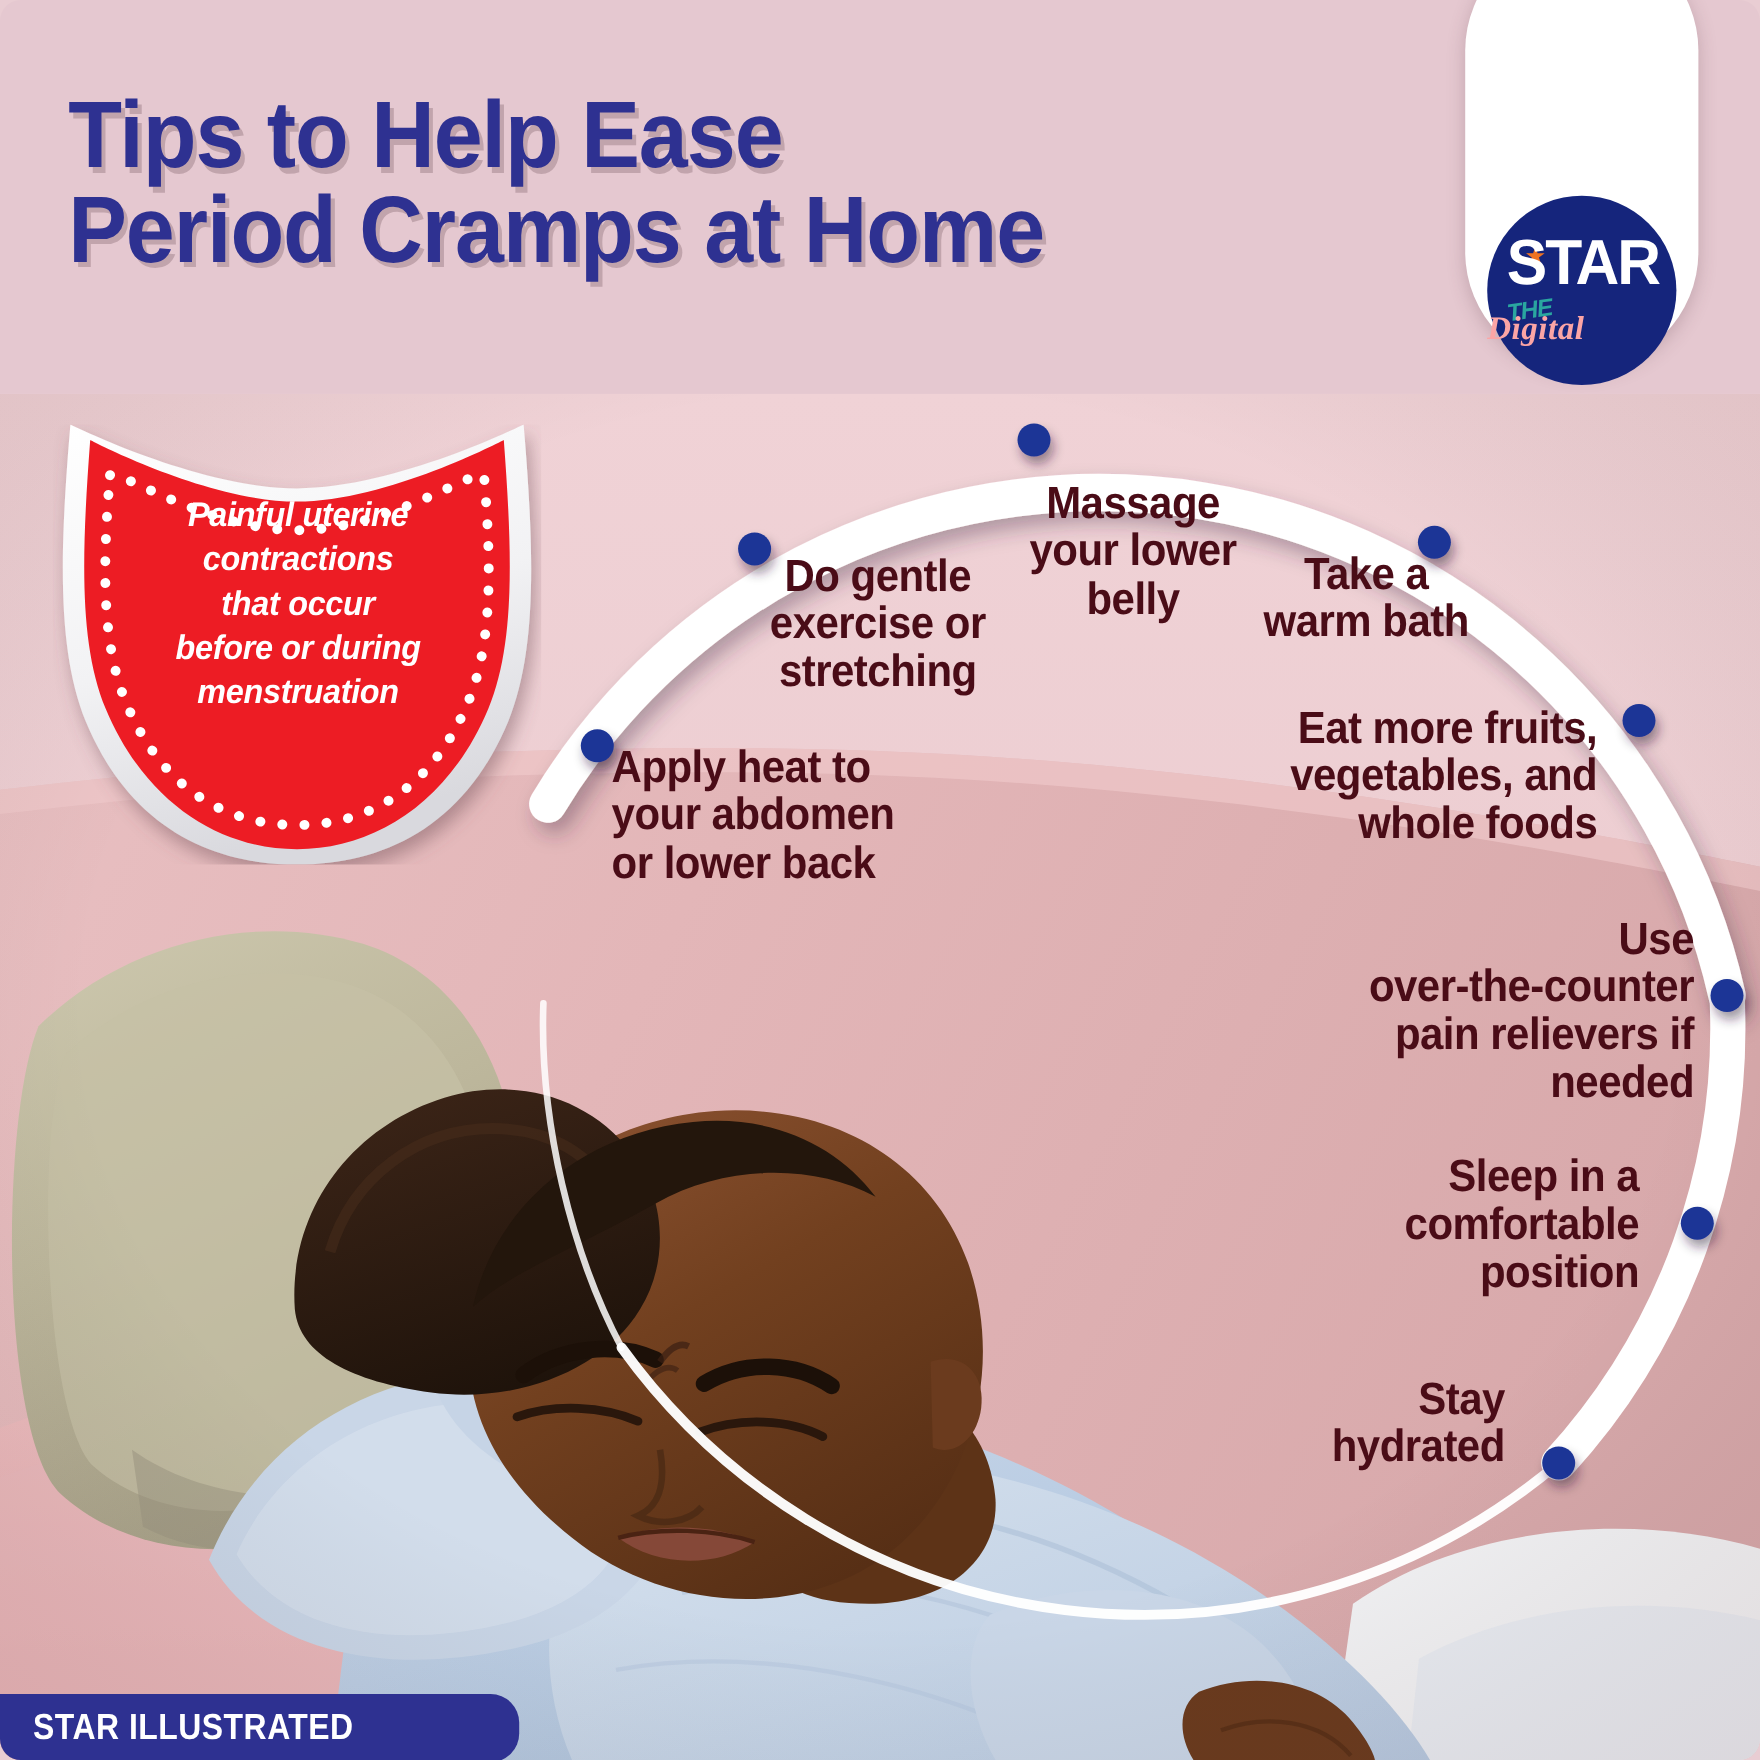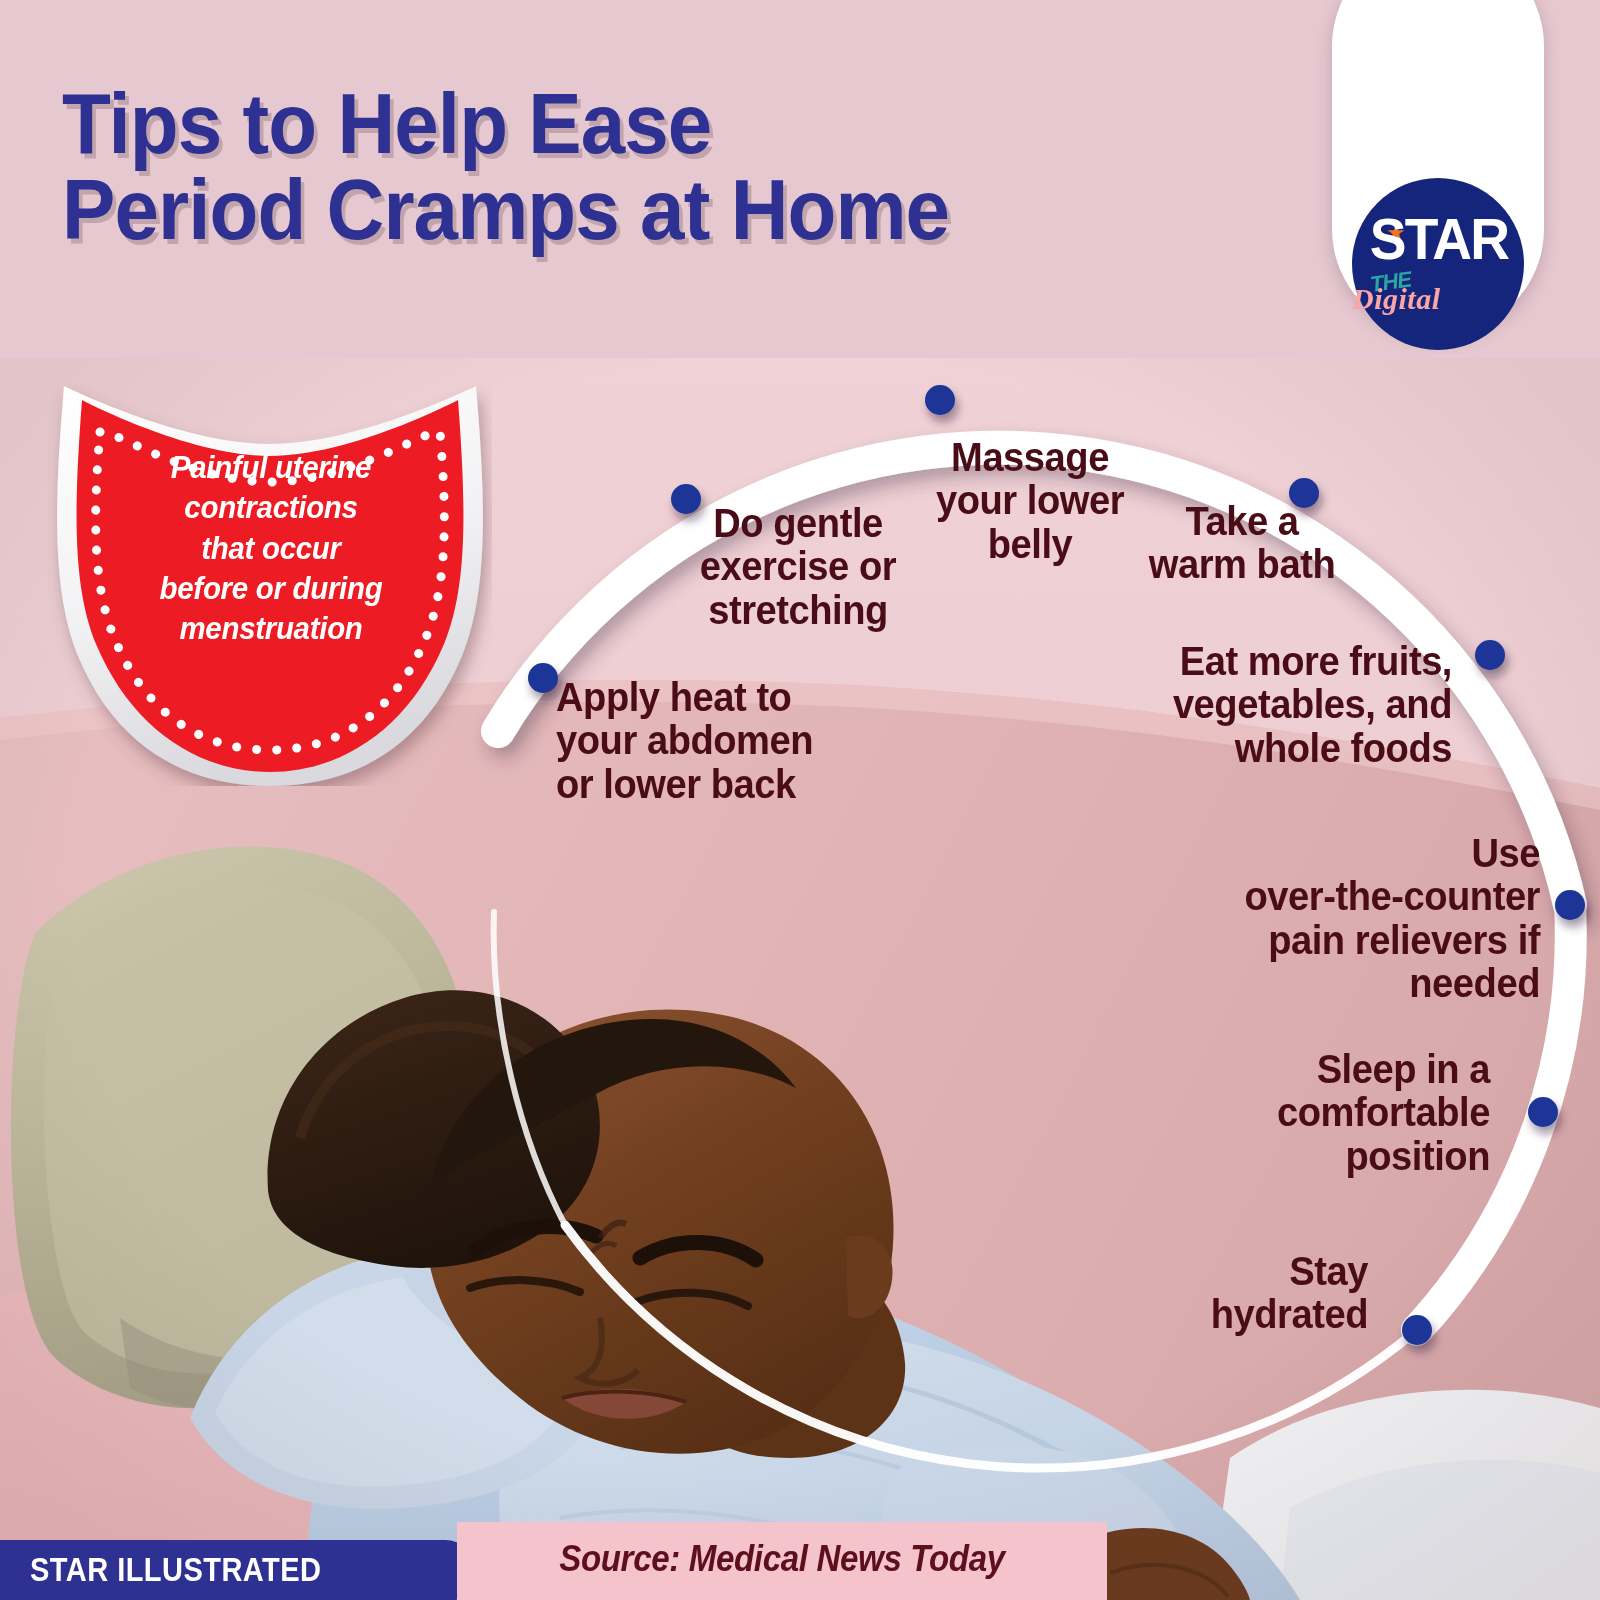--- a/index.html
+++ b/index.html
@@ -3,21 +3,21 @@
 <meta charset="utf-8">
 <style>
   * { margin:0; padding:0; box-sizing:border-box; }
   html,body { width:1600px; height:1600px; }
   body {
     font-family:"Liberation Sans", sans-serif;
     background:#e9cdd3;
     overflow:hidden;
     position:relative;
   }
-  #stage { position:absolute; inset:0; width:1600px; height:1600px; overflow:hidden; }
+  #stage { position:absolute; inset:0; width:1600px; height:1600px; overflow:hidden;border-radius:19px; }
 
   
   .header {
     position:absolute; left:0; top:0; width:1600px; height:358px;
     background:#e5c8d0;
     z-index:40;
   }
   .title {
     position:absolute; left:62px; top:80px; width:1230px;
     color:#2e3191;
@@ -391,17 +391,14 @@
 comfortable
 position</div>
 
   <div class="tip r" style="left:1120px; top:1250px; width:248px;">Stay
 hydrated</div>
 
   <div class="star-ill">
     <span>STAR ILLUSTRATED</span>
   </div>
 
-  <div class="source-bar">
-    <span>Source: Medical News Today</span>
-  </div>
 
 </div>
 
 </body></html>

